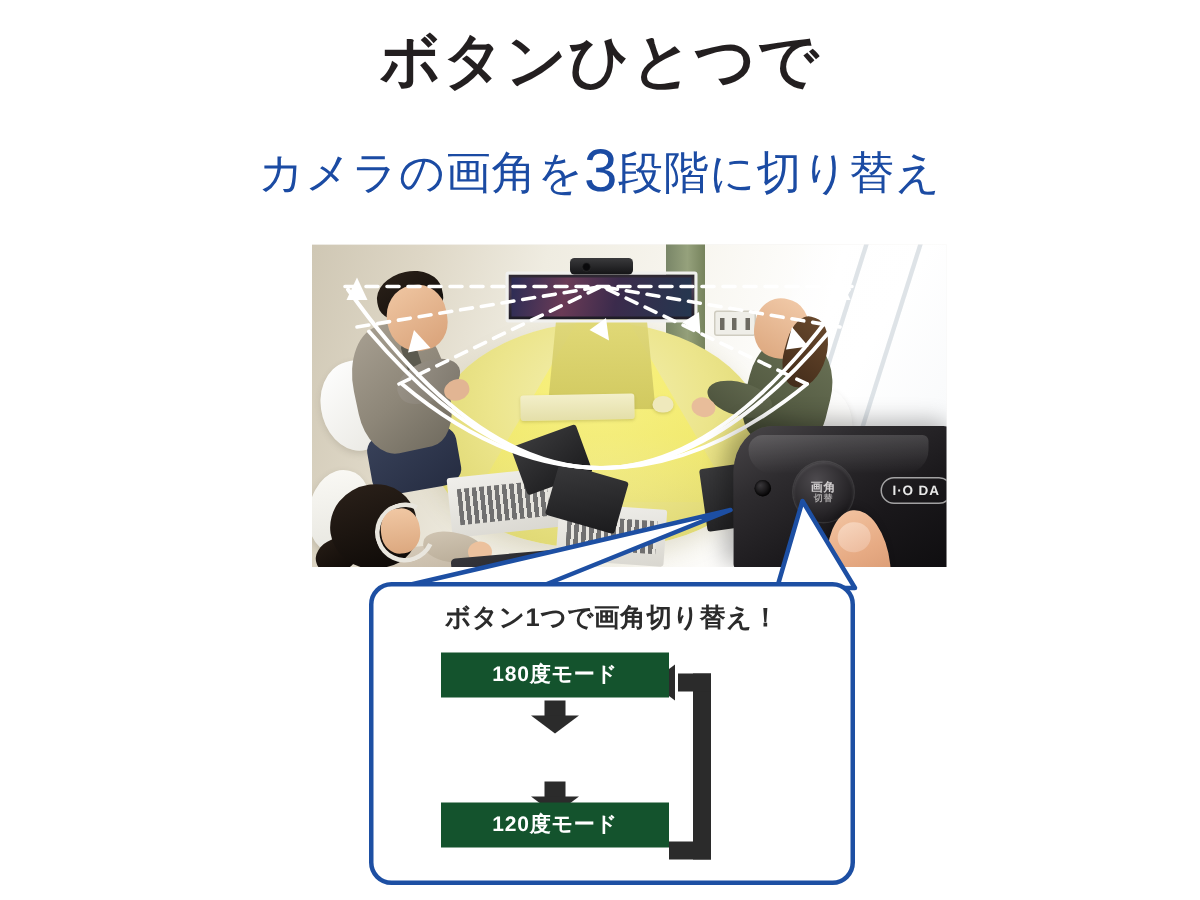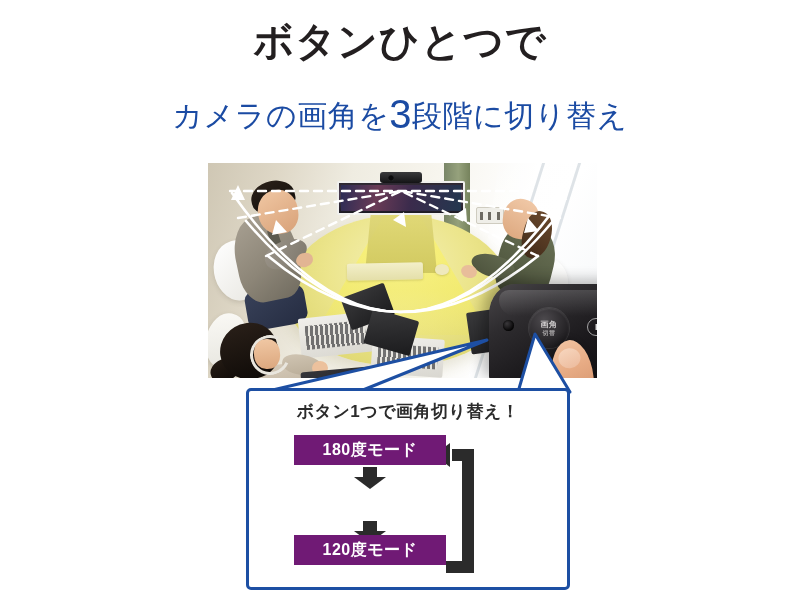--- a/index.html
+++ b/index.html
@@ -48,20 +48,21 @@
 
   
   .photo-wrap {
     position: absolute;
     left: 208px;
     top: 163px;
     width: 389px;
     height: 215px;
     overflow: hidden;
     background: #efeee9;
+    padding-left: 34px;
   }
   .photo-stage {
     position: absolute;
     inset: 0;
   }
   
   .room-floor {
     position: absolute;
     left: 0; top: 0;
     width: 100%; height: 100%;
@@ -491,21 +492,21 @@
     left: 240px; top: 330px;
     width: 360px; height: 70px;
     pointer-events: none;
   }
   .callout {
     position: absolute;
     left: 246px; top: 388px;
     width: 324px; height: 202px;
     background: #ffffff;
     border: 3px solid #1d4fa3;
-    border-radius: 5px;
+    border-radius: 15px;
     box-sizing: border-box;
   }
   .callout-title {
     position: absolute;
     left: 0; top: 9px;
     width: 100%;
     text-align: center;
     font-size: 17px;
     font-weight: 700;
     color: #2b2b2b;
@@ -515,23 +516,23 @@
     position: absolute;
     left: 0; top: 40px;
     width: 100%;
     height: 158px;
   }
   .mode-box {
     position: absolute;
     left: 45px;
     width: 152px;
     height: 30px;
-    background: #701a75;
+    background: #14532d;
     color: #ffffff;
-    font-size: 16px;
+    font-size: 14px;
     font-weight: 700;
     display: flex;
     align-items: center;
     justify-content: center;
     letter-spacing: .5px;
   }
   .mode-1 { top: 4px; }
   .mode-2 { top: 58px; }
   .mode-3 { top: 104px; }
   .flow-svg {

